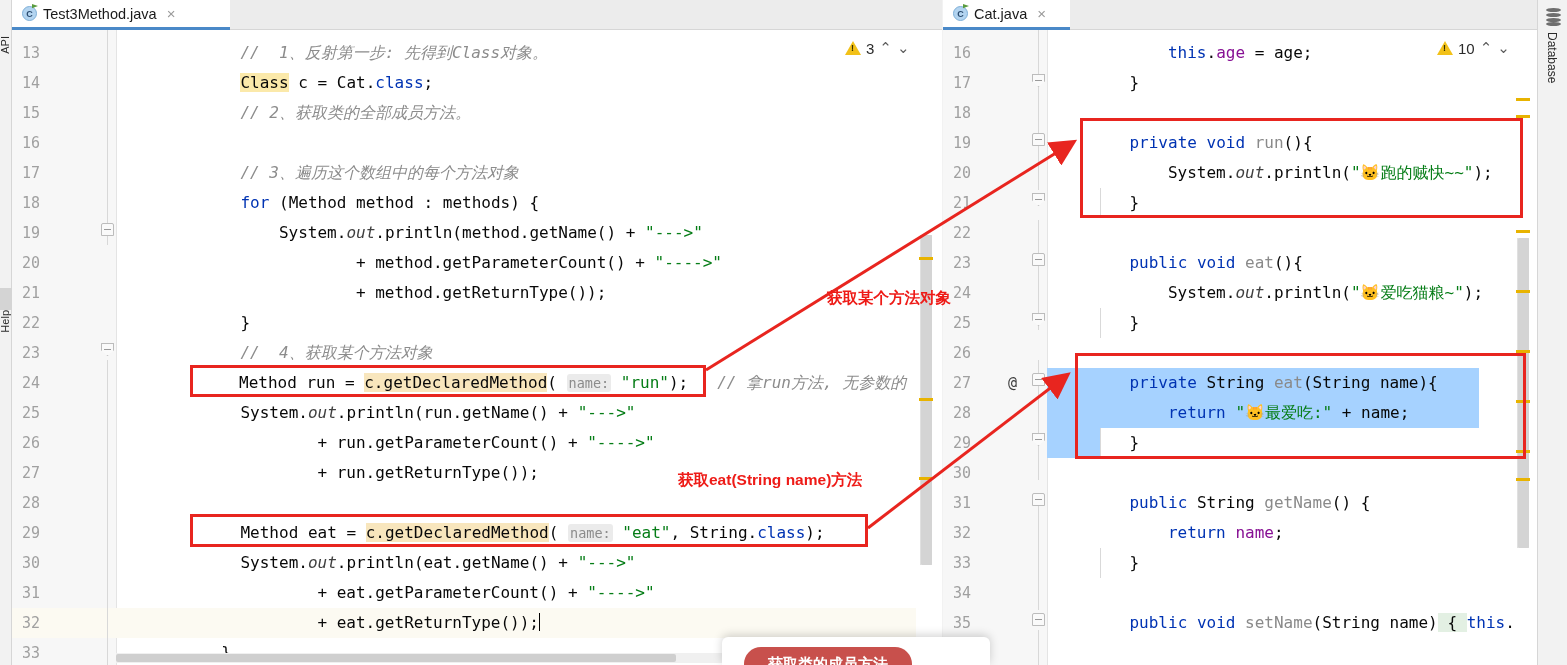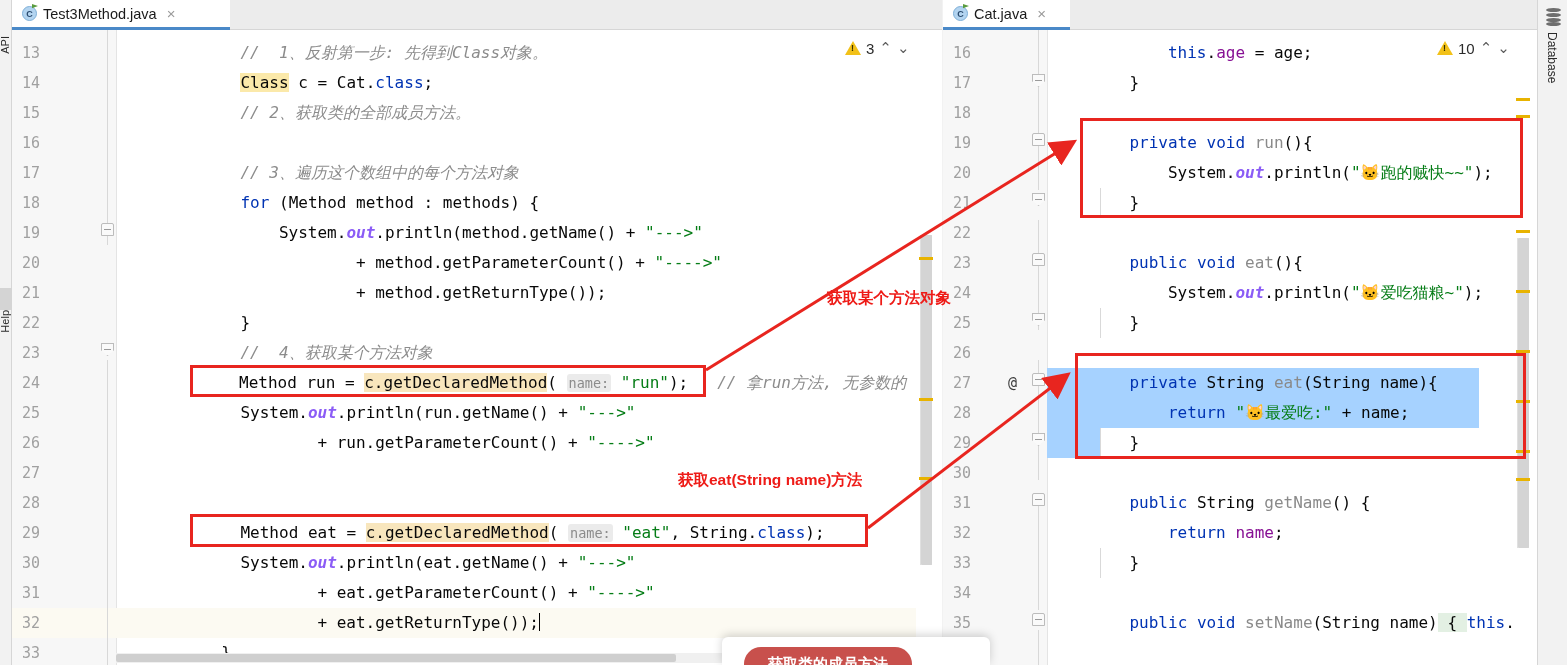--- a/index.html
+++ b/index.html
@@ -110,21 +110,21 @@
   .cline {
     position: absolute; height: 30px; line-height: 30px;
     white-space: pre; font-family: "DejaVu Sans Mono", monospace;
     font-size: 16px; color: #080808;
   }
 
   
   .kw   { color: #0033b3; }
   .cmt  { color: #8c8c8c; font-style: italic; }
   .str  { color: #067d17; }
-  .stat { color: #8b5cf6; font-style: italic; font-weight: bold; }  
+  .stat { color: #404040; font-style: italic; }  
   .fld  { color: #871094; }
   .mth  { color: #8a8a8a; }
   .hl   { background: #fbe9aa; }
   .hl2  { background: #f8e6bd; }
   .param{ background:#ebebeb; color:#8c8c8c; font-size:13.5px;
           border-radius:3px; padding:1px 2px; font-style: normal; }
   .greenbrace { background: #e3f0e3; }
 
   .caret {
     display:inline-block; width:1px; height:18px; background:#000;
@@ -319,20 +319,21 @@
         <div class="cline" style="top: 128px; left: 228.48px;"><span class="cmt">// 3、遍历这个数组中的每个方法对象</span></div>
         <div class="cline" style="top: 188px; left: 266.96px;"><span>System.</span><span class="stat">out</span><span>.println(method.getName() + </span><span class="str">"---&gt;"</span></div>
         <div class="cline" style="top: 158px; left: 228.48px;"><span class="kw">for</span><span> (Method method : methods) {</span></div>
         <div class="cline" style="top: 218px; left: 343.92px;"><span>+ method.getParameterCount() + </span><span class="str">"----&gt;"</span></div>
         <div class="cline" style="top: 248px; left: 343.92px;"><span>+ method.getReturnType());</span></div>
         <div class="cline" style="top: 278px; left: 228.48px;"><span>}</span></div>
         <div class="cline" style="top: 308px; left: 228.48px;"><span class="cmt">//  4、获取某个方法对象</span></div>
         <div class="cline" style="top: 338px; left: 227px;"><span>Method run = </span><span class="hl2">c.getDeclaredMethod</span><span>( </span><span class="param">name:</span><span> </span><span class="str">"run"</span><span>);</span><span class="cmt">   // 拿run方法, 无参数的</span></div>
         <div class="cline" style="top: 368px; left: 228.48px;"><span>System.</span><span class="stat">out</span><span>.println(run.getName() + </span><span class="str">"---&gt;"</span></div>
         <div class="cline" style="top: 398px; left: 305.44px;"><span>+ run.getParameterCount() + </span><span class="str">"----&gt;"</span></div>
+        <div class="cline" style="top: 428px; left: 305.44px;"><span>+ run.getReturnType());</span></div>
         <div class="cline" style="top: 458px; left: 228.48px;"><span></span></div>
         <div class="cline" style="top: 488px; left: 228.48px;"><span>Method eat = </span><span class="hl2">c.getDeclaredMethod</span><span>( </span><span class="param">name:</span><span> </span><span class="str">"eat"</span><span>, String.</span><span class="kw">class</span><span>);</span></div>
         <div class="cline" style="top: 518px; left: 228.48px;"><span>System.</span><span class="stat">out</span><span>.println(eat.getName() + </span><span class="str">"---&gt;"</span></div>
         <div class="cline" style="top: 548px; left: 305.44px;"><span>+ eat.getParameterCount() + </span><span class="str">"----&gt;"</span></div>
         <div class="cline" style="top: 578px; left: 305.44px;"><span>+ eat.getReturnType());</span><span class="caret"></span></div>
         <div class="cline" style="top: 608px; left: 209.24px;"><span>}</span></div>
       </div>
   </div>
 
   <div class="warnwidget" style="left:845px; top:39px;">

